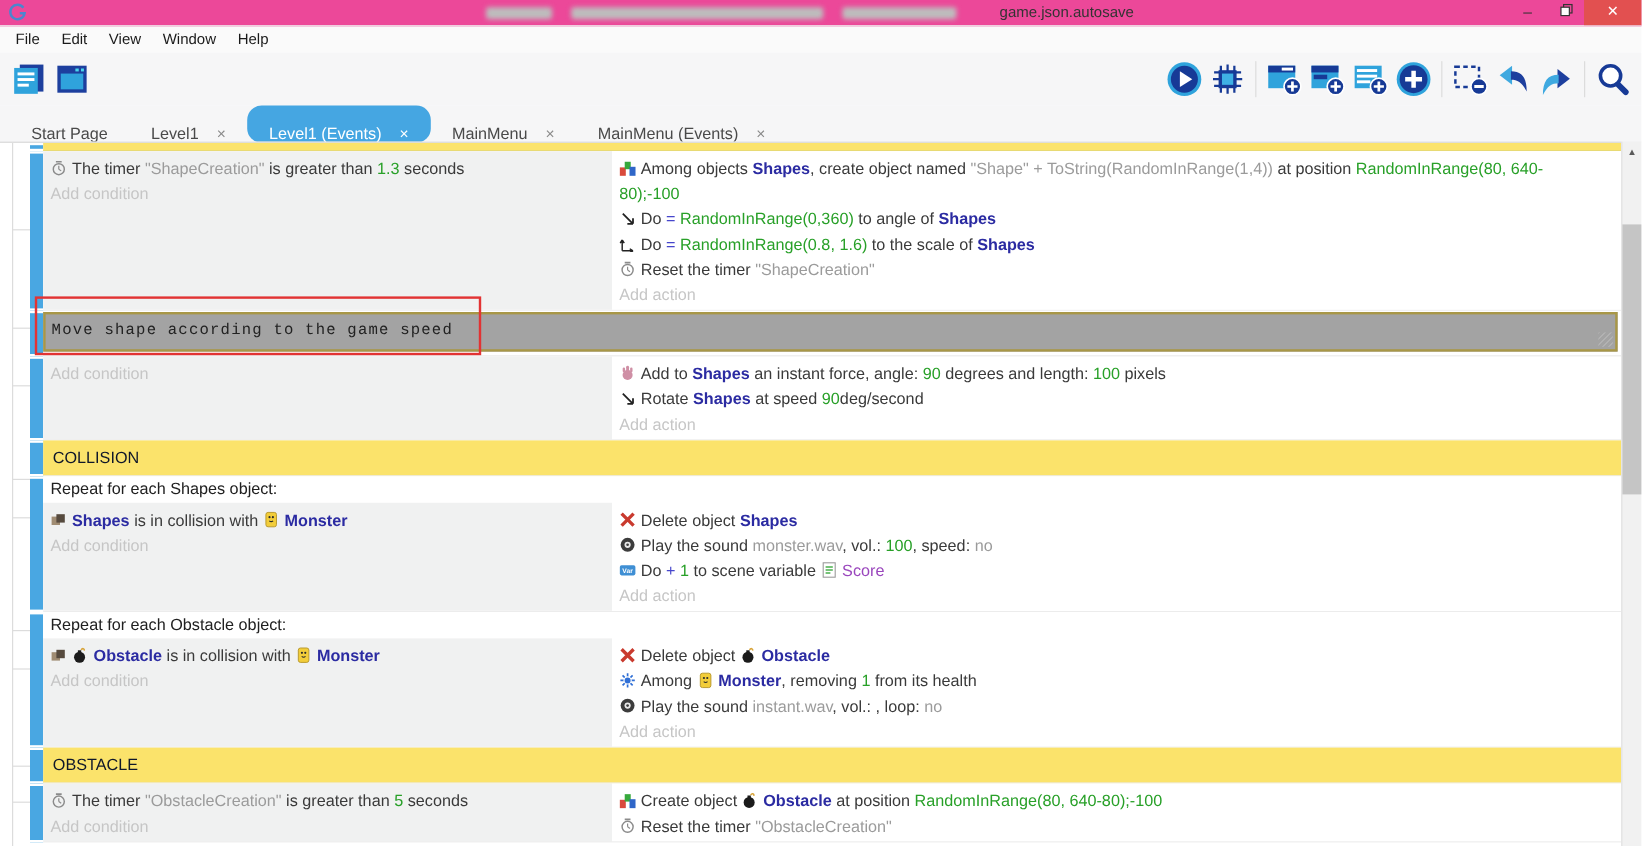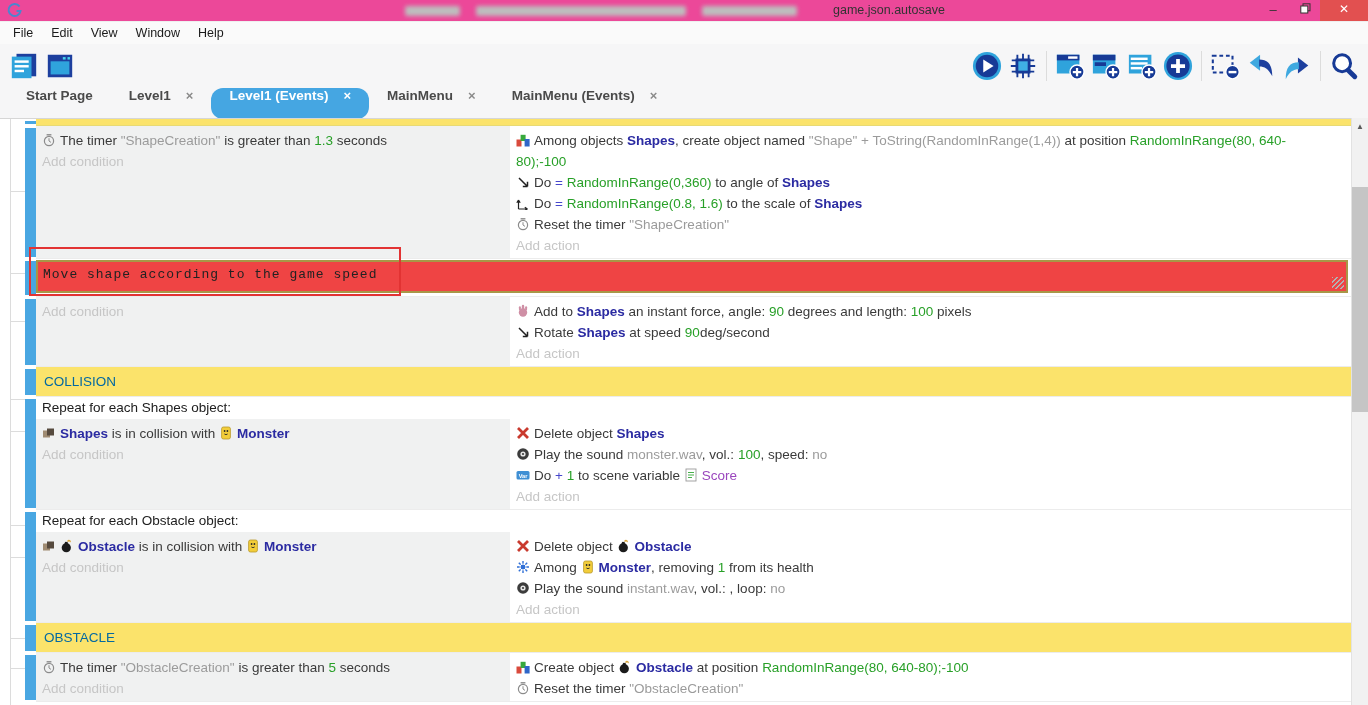--- a/index.html
+++ b/index.html
@@ -23,40 +23,40 @@
 
   
   .toolbar{height:44px;background:#f6f6f7;display:flex;align-items:center;padding:0 6px;}
   .tb-btn{width:36px;height:36px;display:flex;align-items:center;justify-content:center;}
   .tb-btn svg{width:30px;height:30px;display:block;}
   .tb-sep{width:1px;height:30px;background:#dcdcdc;margin:0 5px;}
   .tb-right{margin-left:auto;display:flex;align-items:center;}
 
   
   .tabbar{height:31px;background:#f6f6f7;display:flex;align-items:stretch;padding-left:8px;}
-  .tab{display:flex;align-items:flex-start;padding:0 18px;font-size:13.5px;color:#4a4a4a;font-weight:bold;}
+  .tab{display:flex;align-items:flex-end;padding:0 18px;font-size:13.5px;color:#4a4a4a;}
   .tab .tab-close{margin-left:15px;color:#8a8a8a;font-size:13px;}
   .tab.active{background:#45a6e2;color:#fff;border-radius:12px;}
   .tab.active .tab-close{color:#fff;}
 
   
   #events{position:absolute;top:118px;left:0;width:1351px;height:587px;overflow:hidden;
           background:#fff;border-top:1px solid #d6d6d6;box-sizing:border-box;}
   .gutter-vline{position:absolute;left:10px;top:0;bottom:0;width:1px;background:#dcdcdc;}
   .gutter-tick{position:absolute;left:10px;width:15px;height:1px;background:#dcdcdc;}
   #rows{position:absolute;left:0;top:0;right:0;}
   .ev-row{display:flex;align-items:stretch;}
   .ev-gutter{width:25px;flex:0 0 25px;}
   .ev-bar{width:11px;flex:0 0 11px;background:#49a7e2;border-top:2px solid #fff;border-bottom:2px solid #fff;}
   .ev-content{flex:1;min-width:0;border-bottom:1px solid #ececec;display:flex;flex-direction:column;background:#fff;}
   .r-banneredge .ev-content{height:6px;background:#fbe36b;border-bottom:1px solid #e8da74;}
   .r-banner .ev-content{height:29px;background:#fbe36b;justify-content:center;}
-  .banner-text{padding-left:8px;font-size:13.5px;color:#0369a1;}
+  .banner-text{padding-left:8px;font-size:13.5px;color:#0f172a;}
   .r-comment .ev-content{height:37px;position:relative;background:#fff;}
-  .comment-box{position:absolute;left:0;top:1px;right:3px;height:24px;border:2px solid #a89747;background:#ef4444;
+  .comment-box{position:absolute;left:0;top:1px;right:3px;height:24px;border:2px solid #a89747;background:#a3a3a3;
                font-family:"Liberation Mono","DejaVu Sans Mono",monospace;font-size:13px;letter-spacing:1px;
                color:#222;padding:5px 6px 0 5px;white-space:nowrap;overflow:hidden;}
   .grip{position:absolute;right:2px;bottom:2px;width:12px;height:12px;
         background:repeating-linear-gradient(135deg,#b2b2b2 0 1px,transparent 1px 3.5px);}
   .ev-header{font-size:13.5px;line-height:22px;padding-left:6px;color:#202020;background:#fff;}
   .ev-body{flex:1;display:flex;align-items:stretch;}
   .ev-cond{width:474px;flex:0 0 474px;background:#f0f1f1;padding:4px 8px 2px 6px;box-sizing:border-box;}
   .ev-acts{flex:1;min-width:0;padding:4px 14px 2px 6px;background:#fff;}
   .line{font-size:13.5px;line-height:21px;color:#3a3a3a;}
   .cond{white-space:nowrap;}

